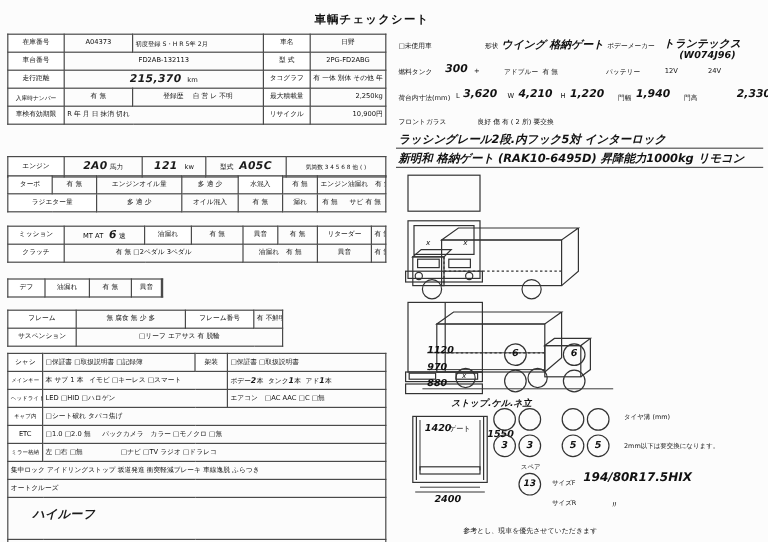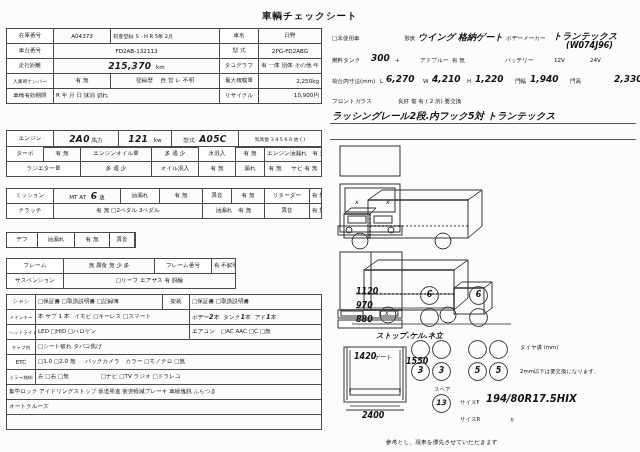--- a/index.html
+++ b/index.html
@@ -238,20 +238,25 @@
         <span style="margin-left:30px">□ナビ  □TV  ラジオ  □ドラレコ</span>
       </td>
     </tr>
     <tr>
       <td colspan="4">集中ロック    アイドリングストップ    坂道発進    衝突軽減ブレーキ    車線逸脱    ふらつき</td>
     </tr>
     <tr>
       <td colspan="4">オートクルーズ</td>
     </tr>
     <tr>
+      <td colspan="4" style="height:34px;vertical-align:top">
+        <span class="hw" style="display:inline-block;margin:7px 0 0 18px;font-size:10px;">ハイルーフ</span>
+      </td>
+    </tr>
+    <tr>
       <td colspan="4" style="height:14px"></td>
     </tr>
 
   </tbody>
     </table>
 
   <div class="rt" style="left:332px;top:35px;">
     <span>□未使用車</span>
   </div>
   <div class="rt" style="left:404px;top:35px;">形状</div>
@@ -264,35 +269,36 @@
   <div class="hand-note" style="left:371px;top:53px;">300</div>
   <div class="rt" style="left:395px;top:57px;">+</div>
   <div class="rt" style="left:420px;top:57px;">アドブルー</div>
   <div class="rt" style="left:452px;top:57px;">有  無</div>
   <div class="rt" style="left:505px;top:57px;">バッテリー</div>
   <div class="rt" style="left:554px;top:57px;">12V</div>
   <div class="rt" style="left:590px;top:57px;">24V</div>
 
   <div class="rt" style="left:332px;top:78px;">荷台内寸法(mm)</div>
   <div class="rt" style="left:380px;top:78px;">L</div>
-  <div class="hand-note" style="left:386px;top:74px;">6,270</div>
+  <div class="hand-note" style="left:386px;top:74px;">3,620</div>
   <div class="rt" style="left:423px;top:78px;">W</div>
   <div class="hand-note" style="left:432px;top:74px;">4,210</div>
   <div class="rt" style="left:467px;top:78px;">H</div>
   <div class="hand-note" style="left:475px;top:74px;">1,220</div>
   <div class="rt" style="left:515px;top:78px;">門幅</div>
   <div class="hand-note" style="left:530px;top:74px;">1,940</div>
   <div class="rt" style="left:570px;top:78px;">門高</div>
   <div class="hand-note" style="left:614px;top:74px;">2,330</div>
 
   <div class="rt" style="left:332px;top:98px;">フロントガラス</div>
   <div class="rt" style="left:398px;top:98px;">良好    傷  有 ( 2 所)    要交換</div>
 
-  <div class="hand-note" style="left:332px;top:110px;font-size:9.5px;">ラッシングレール2段.内フック5対   トランテックス</div>
+  <div class="hand-note" style="left:332px;top:110px;font-size:9.5px;">ラッシングレール2段.内フック5対   インターロック</div>
   <div class="uline" style="left:330px;top:123px;width:306px;"></div>
+  <div class="hand-note" style="left:332px;top:126px;font-size:9.5px;">新明和 格納ゲート (RAK10-6495D) 昇降能力1000kg  リモコン</div>
   <div class="uline" style="left:330px;top:139px;width:306px;"></div>
 
   <svg width="300" height="310" style="left:336px;top:142px;">
     <g fill="none" stroke="#333" stroke-width="1">
 
       <rect x="4" y="4" width="60" height="30"></rect>
 
       <rect x="4" y="42" width="60" height="48"></rect>
       <rect x="9" y="46" width="50" height="24"></rect>
       <rect x="12" y="74" width="18" height="7"></rect>

